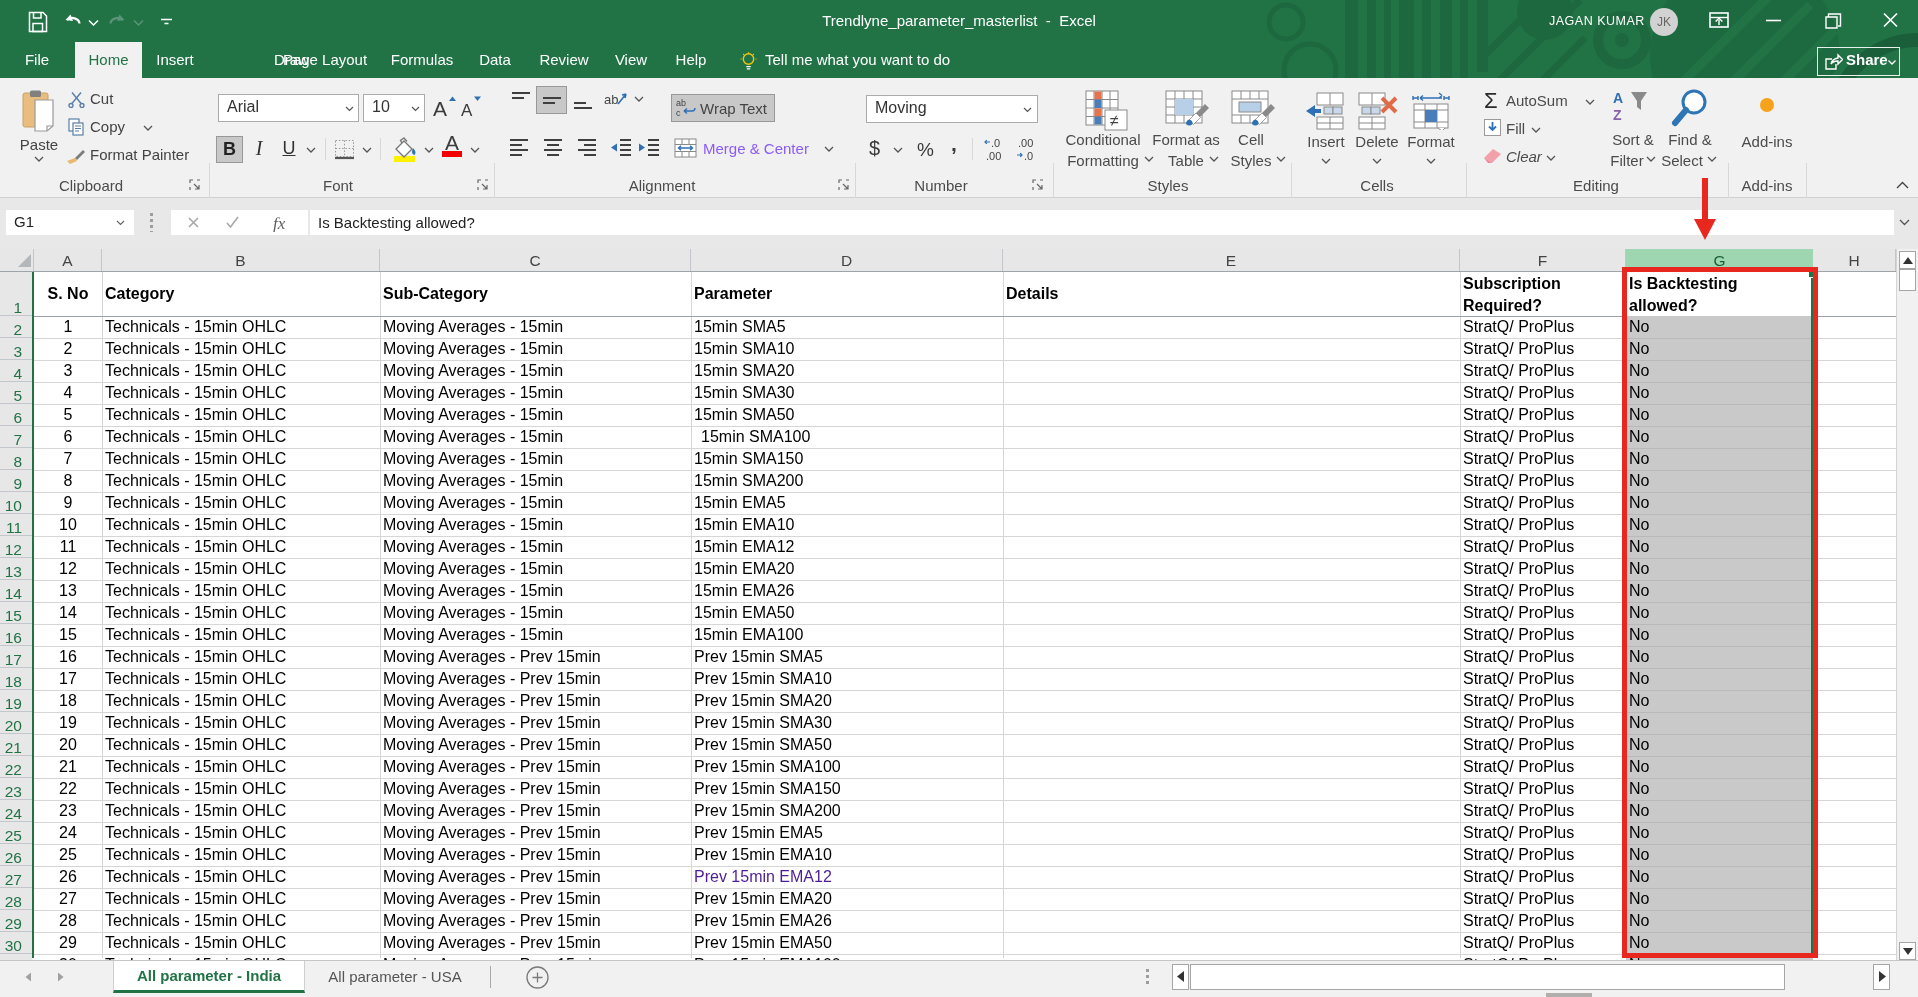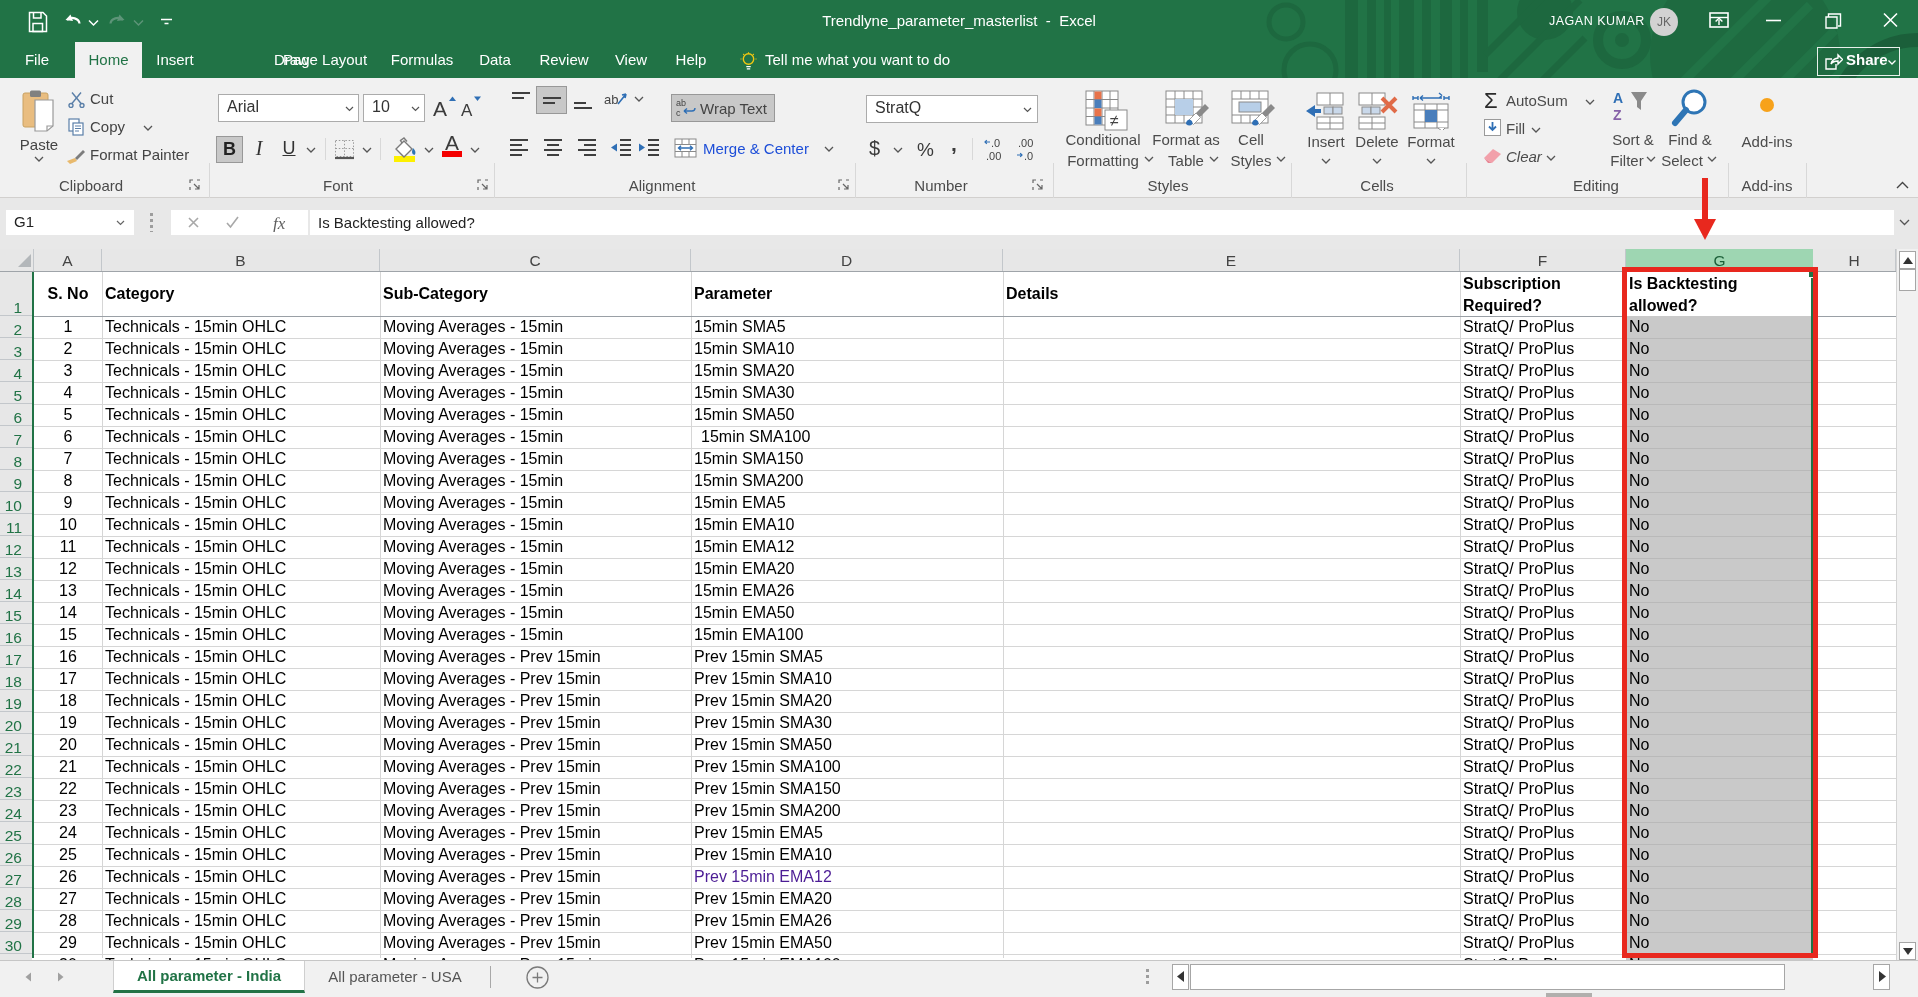--- a/index.html
+++ b/index.html
@@ -302,26 +302,26 @@
 <g stroke="#3f3f3f" stroke-width="2">
           <path d="M10 2 h11 M10 7 h11 M10 12 h11 M10 17 h11"></path>
         </g>
 <path d="M7 9.5 L1 5.5 v8 Z" fill="#2f6fb5"></path>
 </svg>
 <svg class="abs" style="left:674px;top:60px;" width="23" height="20" viewBox="0 0 23 20">
 <rect x="1" y="1" width="21" height="18" fill="#fff" stroke="#8a8a8a"></rect>
 <path d="M1 6.5 h21 M1 13.5 h21 M8 1 v5.5 M15 1 v5.5 M8 13.5 v5.5 M15 13.5 v5.5" stroke="#8a8a8a"></path>
 <path d="M4.5 10 h14 m-11.5 -2.3 L4.5 10 l2.5 2.3 M16 7.7 L18.5 10 L16 12.3" stroke="#2f6fb5" stroke-width="1.4" fill="none"></path>
 </svg>
-<div class="lbl" style="left:703px;top:62px;color:#1d4ed8;">Merge &amp; Center</div>
+<div class="lbl" style="left:703px;top:62px;color:#8b5cf6;">Merge &amp; Center</div>
 <svg class="abs" style="left:824px;top:68px;" width="10" height="6" viewBox="0 0 10 6">
         <path d="M1 1 l4 4 l4 -4" fill="none" stroke="#555" stroke-width="1.3"></path>
       </svg>
 <div class="combo" style="left:866px;top:17px;width:172px;height:28px;">
-        <span class="abs" style="left:8px;top:3px;font-size:16px;color:#333;">StratQ</span>
+        <span class="abs" style="left:8px;top:3px;font-size:16px;color:#333;">Moving</span>
         <svg class="abs" style="left:156px;top:11px;" width="9" height="6" viewBox="0 0 9 6">
           <path d="M1 1 l3.5 3.5 L8 1" fill="none" stroke="#555" stroke-width="1.2"></path>
         </svg>
       </div>
 <div class="abs" style="left:869px;top:59px;font-size:20px;color:#3b3b3b;">$</div>
 <svg class="abs" style="left:893px;top:69px;" width="10" height="6" viewBox="0 0 10 6">
         <path d="M1 1 l4 4 l4 -4" fill="none" stroke="#555" stroke-width="1.3"></path>
       </svg>
 <div class="abs" style="left:917px;top:61px;font-size:19px;color:#3b3b3b;">%</div>
 <div class="abs" style="left:951px;top:54px;font-size:21px;font-weight:bold;color:#3b3b3b;">,</div>

